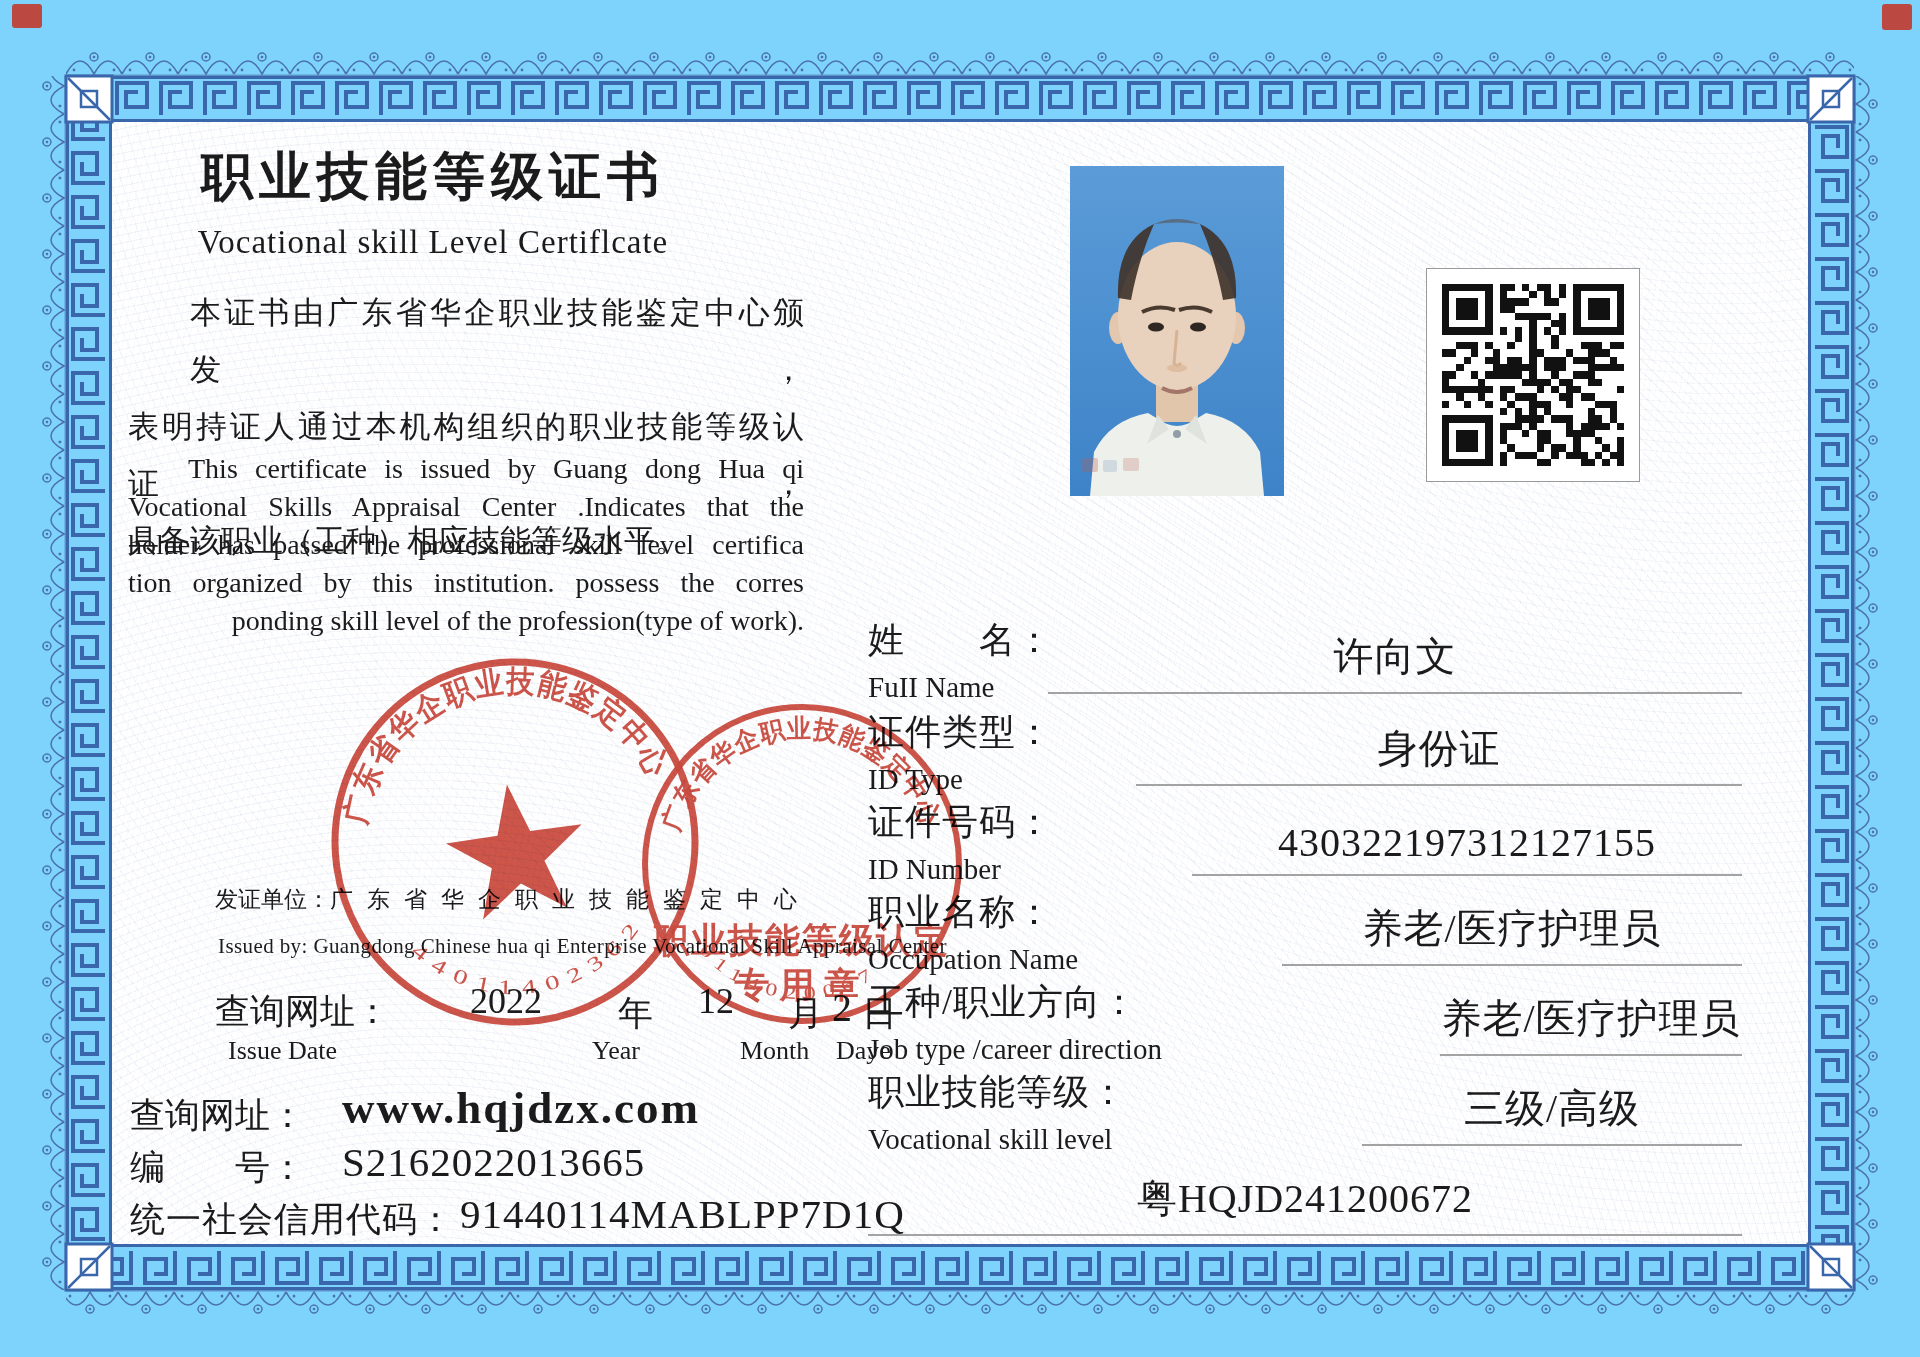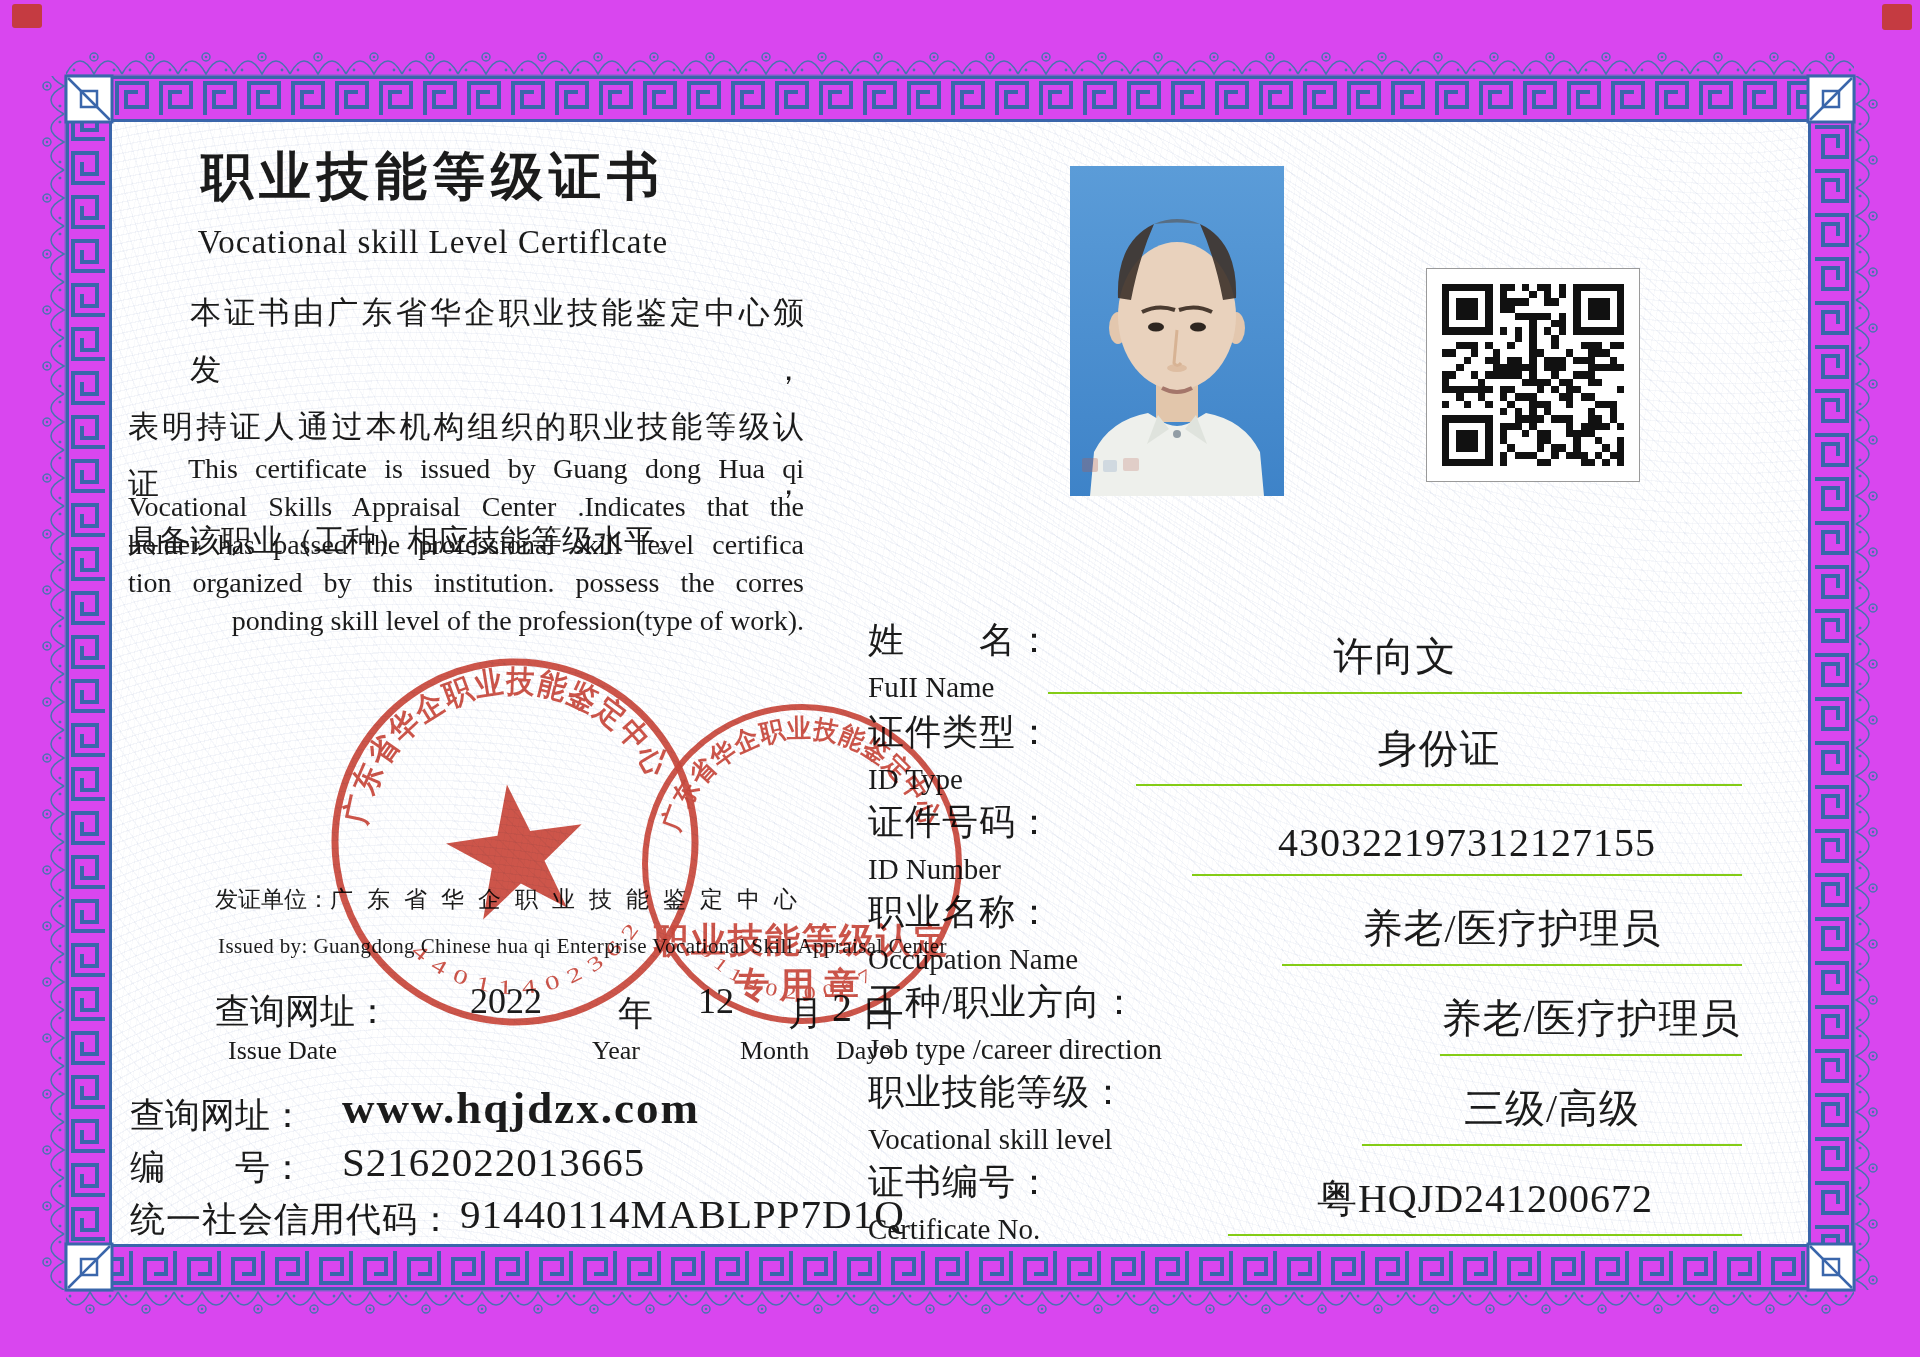--- a/index.html
+++ b/index.html
@@ -3,21 +3,21 @@
 <meta charset="utf-8">
 <style>
   html,body{margin:0;padding:0;}
   body{
     width:1920px;height:1357px;position:relative;overflow:hidden;
     background:#eef0f2;
     font-family:"Liberation Serif","DejaVu Serif",serif;
     color:#1b1b1b;
   }
   .abs{position:absolute;}
-  #cert{position:absolute;inset:0;background:#d946ef;}
+  #cert{position:absolute;inset:0;background:#7dd3fc;}
   
   .inner{
     position:absolute;left:112px;top:122px;width:1696px;height:1122px;
     background:
       repeating-radial-gradient(circle at 18% 135%, rgba(90,115,175,.07) 0 1.2px, transparent 1.2px 8px),
       repeating-radial-gradient(circle at 95% -40%, rgba(90,115,175,.055) 0 1.2px, transparent 1.2px 10px),
       repeating-linear-gradient(100deg, rgba(120,140,185,.045) 0 1px, transparent 1px 6px),
       #ffffff;
   }
   .frame-svg{position:absolute;left:0;top:0;width:1920px;height:1357px;pointer-events:none;}
@@ -46,21 +46,21 @@
   
   .f-label{font-size:35px;white-space:nowrap;}
   .f-val{font-size:41px;letter-spacing:1px;white-space:nowrap;}
   .f-web{font-size:45px;font-weight:600;letter-spacing:2px;}
 
   
   .field{position:absolute;left:868px;width:874px;height:94px;display:flex;align-items:flex-end;}
   .flabel{flex:0 0 auto;margin-bottom:-10px;}
   .fcn{font-size:36px;letter-spacing:1px;white-space:nowrap;}
   .fen{font-size:29px;margin-top:6px;white-space:nowrap;}
-  .fline{flex:1 1 auto;border-bottom:2px solid #84cc16;text-align:center;padding-bottom:8px;}
+  .fline{flex:1 1 auto;border-bottom:2px solid #a3a3a3;text-align:center;padding-bottom:8px;}
   .fval{font-size:40px;letter-spacing:1px;white-space:nowrap;}
 
   
   .photo{position:absolute;left:1070px;top:166px;width:214px;height:330px;}
   .qr{position:absolute;left:1426px;top:268px;width:214px;height:214px;background:#fff;border:1px solid #9a9a9a;box-sizing:border-box;}
   .qr svg{display:block;width:100%;height:100%;shape-rendering:crispEdges;}
 
   
   .stamps{position:absolute;left:300px;top:600px;width:700px;height:460px;mix-blend-mode:multiply;opacity:.92;}
 </style>
@@ -492,24 +492,20 @@
     <div class="fline"><span class="fval">养老/医疗护理员</span></div>
   </div>
   <div class="field" style="top:1052px;">
     <div class="flabel" style="width:494px;">
       <div class="fcn">职业技能等级：</div>
       <div class="fen">Vocational skill level</div>
     </div>
     <div class="fline"><span class="fval">三级/高级</span></div>
   </div>
   <div class="field" style="top:1142px;">
-    <div class="flabel" style="width:360px;">
-      <div class="fcn">证书编号：</div>
-      <div class="fen">Certificate No.</div>
-    </div>
     <div class="fline"><span class="fval">粤HQJD241200672</span></div>
   </div>
 
   <svg class="stamps" viewBox="300 600 700 460" xmlns="http://www.w3.org/2000/svg">
     <defs>
       <path id="arcL" d="M368.3,810.8 A150,150 0 0 1 661.7,810.8" fill="none"></path>
       <path id="arcLnum" d="M390.5,929.2 A152,152 0 0 0 639.5,929.2" fill="none"></path>
       <path id="arcR" d="M677.8,837.6 A127,127 0 0 1 926.2,837.6" fill="none"></path>
       <path id="arcRnum" d="M691.4,941.4 A135,135 0 0 0 912.6,941.4" fill="none"></path>
     </defs>

